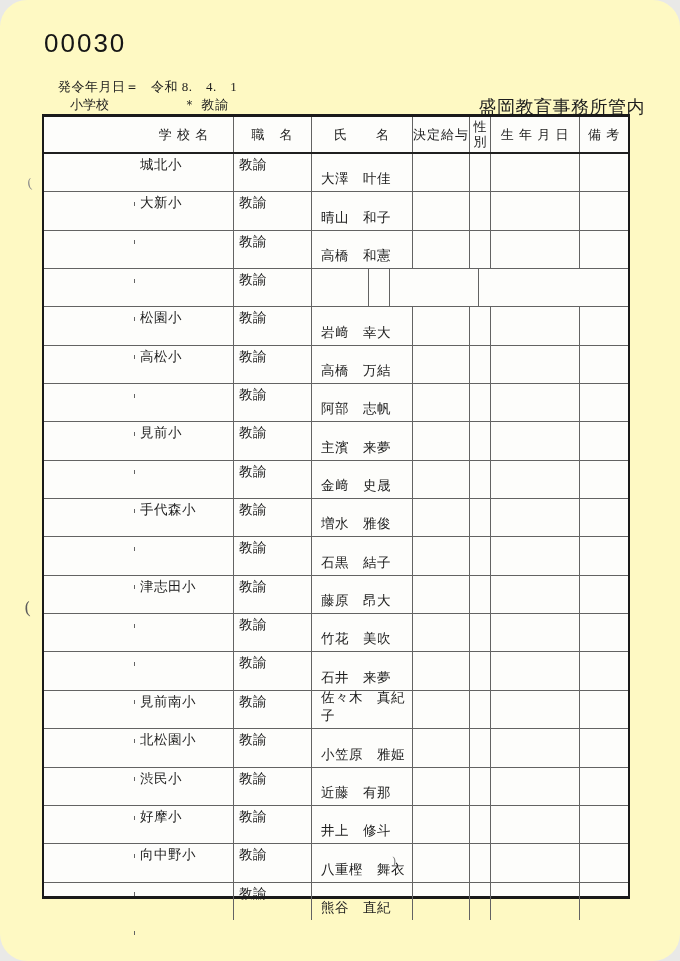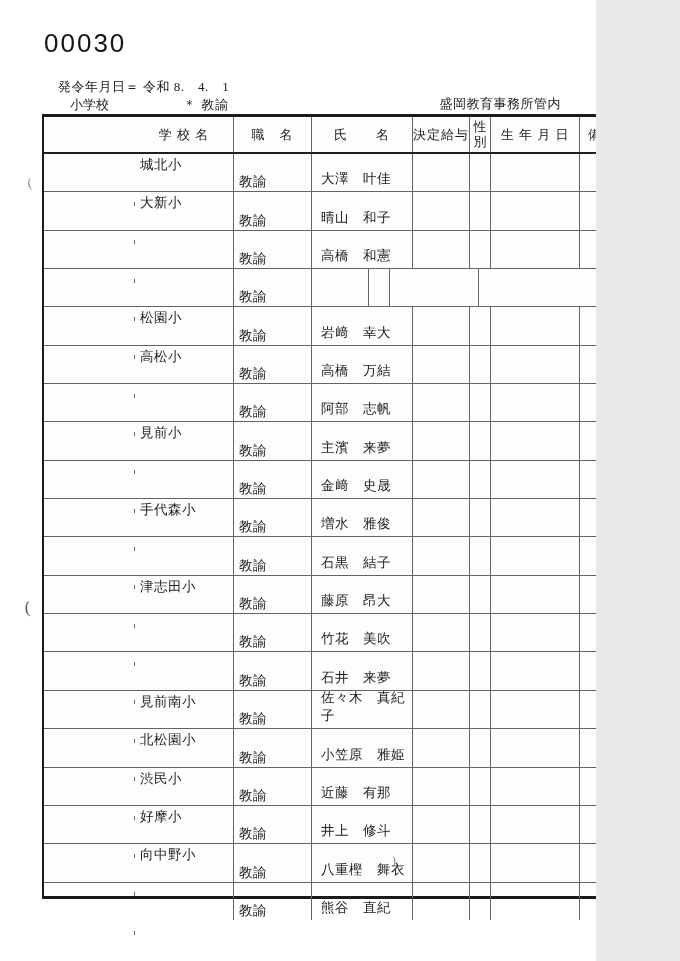--- a/index.html
+++ b/index.html
@@ -3,41 +3,41 @@
 <meta charset="utf-8">
 <style>
   html,body{margin:0;padding:0;}
   body{
     width:680px;height:961px;
     background:#e9e9e7;
     font-family:"Liberation Serif","DejaVu Serif",serif;
     color:#1d1d1d;
   }
   .page{
-    position:relative;width:596px;height:961px;
-    background:#ffffff;overflow:hidden;
+    position:relative;width:680px;height:961px;
+    background:#fef9c3;overflow:hidden;border-radius:27px;
   }
   .doc-number{
     position:absolute;left:44px;top:28px;
     font-family:"Liberation Sans","DejaVu Sans",sans-serif;
     font-size:26px;font-weight:500;letter-spacing:2px;color:#151515;
   }
   .doc-title{
     position:absolute;left:149px;top:38px;
     font-size:18px;font-weight:600;letter-spacing:7px;
     white-space:nowrap;color:#1a1a1a;
   }
   .meta-issue{
     position:absolute;left:58px;top:78px;
     font-size:13px;letter-spacing:0.5px;white-space:nowrap;
   }
-  .meta-issue .val{margin-left:4px;}
+  .meta-issue .val{margin-left:12px;}
   .meta-school-type{position:absolute;left:70px;top:96px;font-size:13px;}
   .meta-position{position:absolute;left:183px;top:96px;font-size:13px;letter-spacing:1px;}
-  .meta-office{position:absolute;right:35px;top:95px;font-size:13px;letter-spacing:0.5px;}
+  .meta-office{position:absolute;right:35px;top:95px;font-size:18px;letter-spacing:0.5px;}
 
   .roster{
     position:absolute;left:42px;top:114px;width:588px;height:785px;
     box-sizing:border-box;
     border:2px solid #1a1a1a;border-top-width:3px;border-bottom-width:3px;
     background:#fdfdfb;
   }
   .thead{
     display:flex;height:35px;border-bottom:2px solid #1f1f1f;
   }
@@ -58,21 +58,21 @@
   .c-salary{width:57px;}
   .c-gender{width:21px;}
   .c-dob{width:89px;}
   .c-remarks{flex:1 1 auto;border-right:none;}
 
   .trow{display:flex;height:37.35px;border-bottom:1px solid #636363;}
   .trow:last-child{border-bottom:none;}
   .trow .cell{display:flex;font-size:13.5px;letter-spacing:0.5px;}
   .trow .c-committee{align-items:flex-end;padding:0 0 4px 5px;}
   .trow .c-school{align-items:flex-start;padding:2px 0 0 5px;}
-  .trow .c-job{align-items:flex-end;padding:2px 0 0 5px;}
+  .trow .c-job{align-items:flex-start;padding:2px 0 0 5px;}
   .trow .c-name{align-items:flex-end;padding:0 0 3px 9px;}
 
   .artifact{position:absolute;color:#5d5d5d;font-family:"DejaVu Serif",serif;}
   .artifact.a1{left:27px;top:176px;font-size:13px;transform:rotate(-8deg);color:#8a8a8a;}
   .artifact.a2{left:24px;top:598px;font-size:17px;transform:rotate(-4deg);}
   .artifact.a3{left:392px;top:855px;font-size:11px;color:#777;}
 </style>
 </head>
 <body>
 

